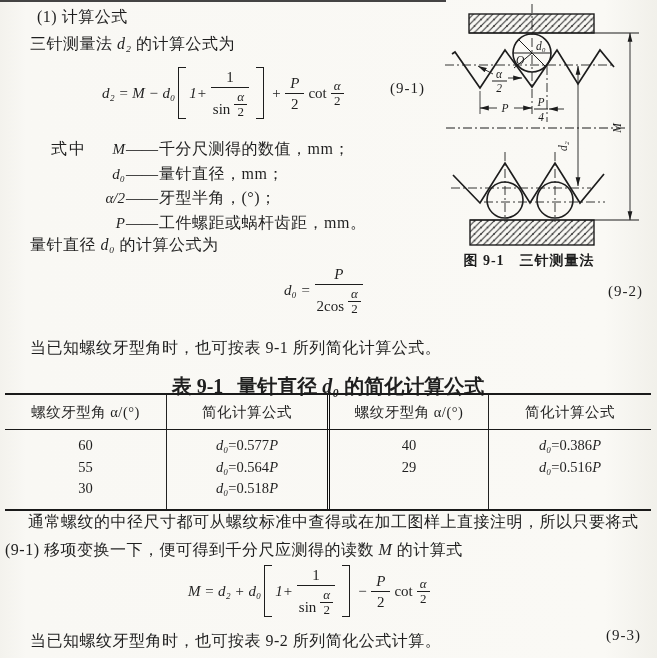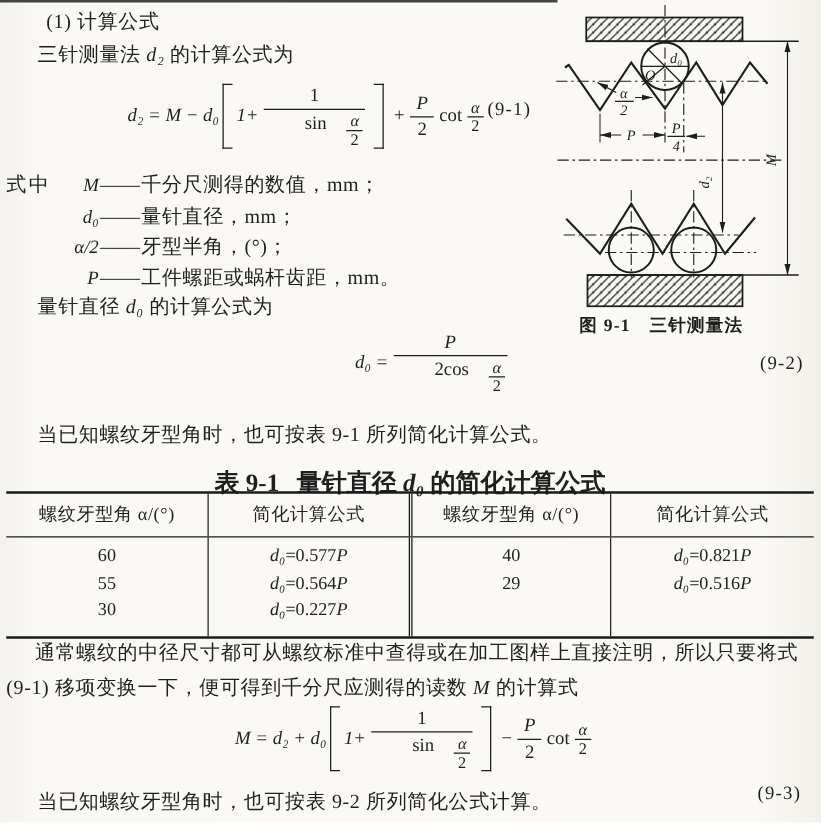--- a/index.html
+++ b/index.html
@@ -12,32 +12,32 @@
   }
   .para{position:absolute;white-space:nowrap;letter-spacing:.5px;}
   .math{font-style:italic;font-family:"Liberation Serif","DejaVu Serif",serif;}
   .fn{font-style:normal;}
   .topline{position:absolute;left:0;top:0;width:446px;height:2px;background:#242424;opacity:.85;}
   
   .eq{position:absolute;display:flex;align-items:center;font-size:15px;white-space:nowrap;}
   .eq .gapL{margin-left:4px;} 
   .frac{display:inline-block;text-align:center;vertical-align:middle;margin:0 4px;line-height:1.2;}
   .frac>.num{display:block;border-bottom:1.3px solid #1d1d1d;padding:0 5px 1px;}
-  .frac>.den{display:flex;align-items:flex-start;justify-content:center;padding:2px 2px 0;gap:16px;margin-left:31px;}
+  .frac>.den{display:flex;align-items:flex-end;justify-content:center;padding:2px 2px 0;gap:4px;}
   .frac>.den2{display:block;padding:1px 2px 0;}
   .sfrac{display:inline-block;text-align:center;vertical-align:middle;line-height:1.05;font-size:13px;}
   .sfrac>.num{display:block;border-bottom:1.1px solid #1d1d1d;padding:0 3px;}
   .sfrac>.den{display:block;}
   .bracket{display:inline-block;width:7px;height:50px;margin:0 3px;}
   .lb{border-left:1.6px solid #1d1d1d;border-top:1.6px solid #1d1d1d;border-bottom:1.6px solid #1d1d1d;}
   .rb{border-right:1.6px solid #1d1d1d;border-top:1.6px solid #1d1d1d;border-bottom:1.6px solid #1d1d1d;}
   .eqtag{position:absolute;font-size:15px;letter-spacing:1px;}
   
   .where{position:absolute;left:5px;top:137px;}
-  .wrow{display:flex;align-items:baseline;height:24.5px;line-height:24.5px;white-space:nowrap;}
+  .wrow{display:flex;align-items:baseline;height:24.5px;line-height:24.5px;white-space:nowrap;margin-left:46px;}
   .wlabel{width:44px;letter-spacing:2px;}
   .wterm{width:30px;text-align:right;font-size:15px;}
   .wdash{margin:0 1px;}
   .wdesc{letter-spacing:.5px;}
   
   .tbl-title{position:absolute;left:5px;top:373px;width:646px;text-align:center;font-weight:bold;font-size:20px;}
   .tbl-title .gap{display:inline-block;width:14px;}
   .tbl{position:absolute;left:5px;top:393px;width:646px;border-top:2.5px solid #1a1a1a;border-bottom:2.5px solid #1a1a1a;}
   .thead,.tbody{display:grid;grid-template-columns:162px 163px 159px 162px;}
   .thead{border-bottom:1.5px solid #1a1a1a;}
@@ -230,28 +230,28 @@
     </div>
     <div class="tbody">
       <div class="tcol c1">
         <div class="td">60</div>
         <div class="td">55</div>
         <div class="td">30</div>
       </div>
       <div class="tcol c2">
         <div class="td"><span class="math">d₀</span><span>=0.577</span><span class="math">P</span></div>
         <div class="td"><span class="math">d₀</span><span>=0.564</span><span class="math">P</span></div>
-        <div class="td"><span class="math">d₀</span><span>=0.227</span><span class="math">P</span></div>
+        <div class="td"><span class="math">d₀</span><span>=0.518</span><span class="math">P</span></div>
       </div>
       <div class="tcol c3">
         <div class="td">40</div>
         <div class="td">29</div>
       </div>
       <div class="tcol c4">
-        <div class="td"><span class="math">d₀</span><span>=0.821</span><span class="math">P</span></div>
+        <div class="td"><span class="math">d₀</span><span>=0.386</span><span class="math">P</span></div>
         <div class="td"><span class="math">d₀</span><span>=0.516</span><span class="math">P</span></div>
       </div>
     </div>
   </div>
 
   <div class="para" style="left:28px;top:512px;">通常螺纹的中径尺寸都可从螺纹标准中查得或在加工图样上直接注明，所以只要将式</div>
   <div class="para" style="left:5px;top:540px;"><span>(9-1) 移项变换一下，便可得到千分尺应测得的读数 </span><span class="math">M</span><span> 的计算式</span></div>
 
   <div class="eq" style="left:188px;top:556px;height:70px;">
     <span class="math">M = d₂ + d₀</span>

